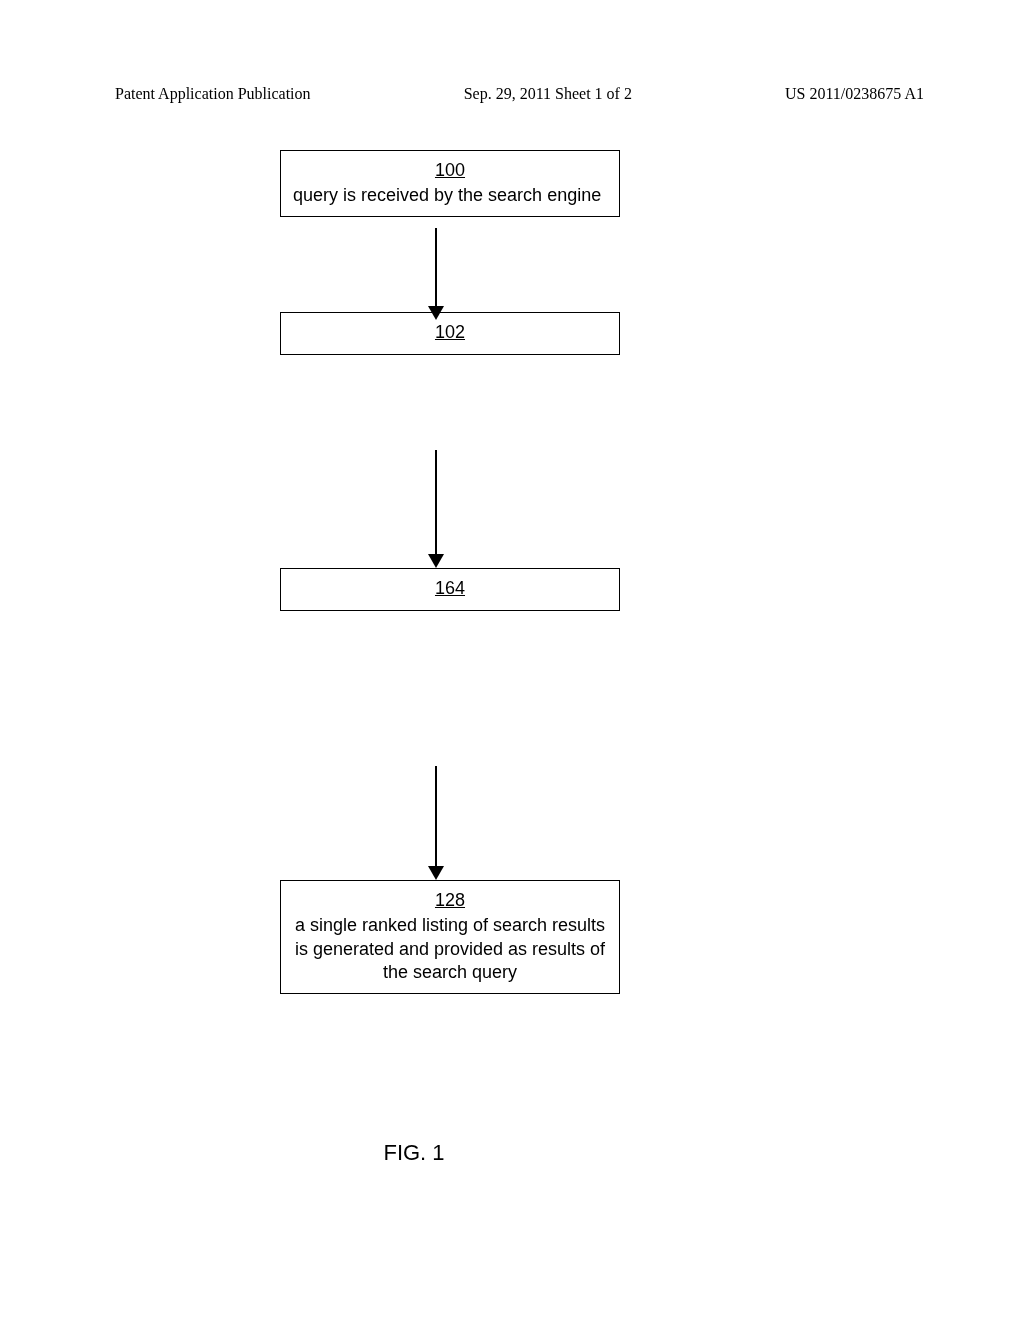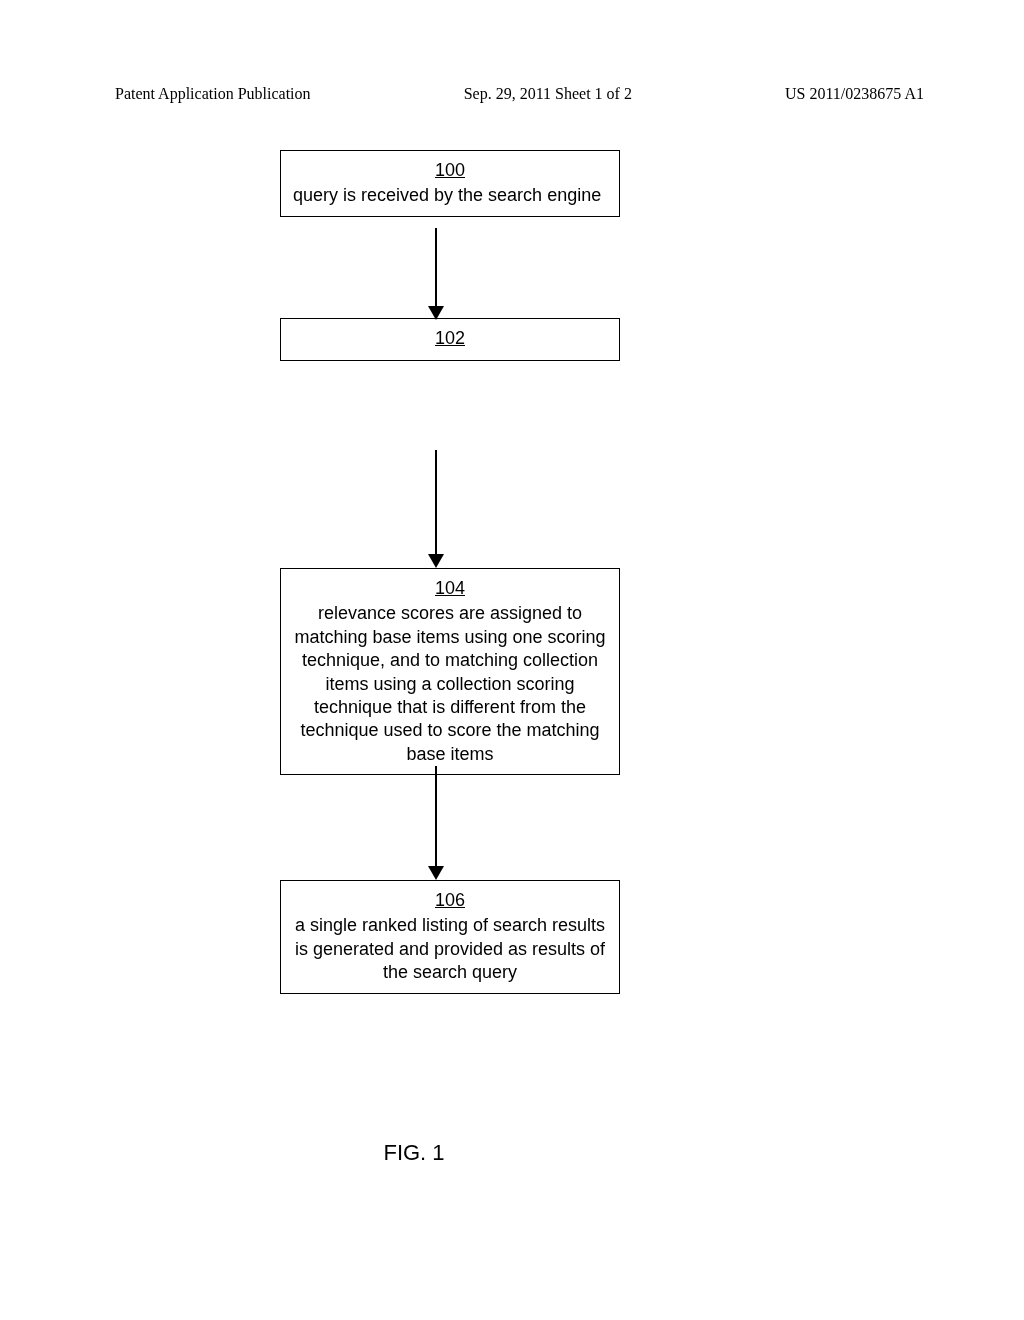--- a/index.html
+++ b/index.html
@@ -42,21 +42,21 @@
       margin-bottom: 2px;
     }
     .box1 {
       top: 0;
       text-align: left;
     }
     .box1 .box-text {
       text-align: left;
     }
     .box2 {
-      top: 168px;
+      top: 162px;
       text-align: center;
     }
     .box3 {
       top: 418px;
       text-align: center;
     }
     .box4 {
       top: 730px;
       text-align: center;
     }
@@ -113,24 +113,23 @@
     <span class="box-text">query is received by the search engine</span>
   </div>
   <div class="arrow arrow1"></div>
 
   <div class="box box2">
     <span class="box-num">102</span>
   </div>
   <div class="arrow arrow2"></div>
 
   <div class="box box3">
-    <span class="box-num">104</span>
-    <span class="box-text">relevance scores are assigned to matching base items using one scoring technique, and to matching collection items using a collection scoring technique that is different from the technique used to score the matching base items</span>
+    <span class="box-num">164</span>
   </div>
   <div class="arrow arrow3"></div>
 
   <div class="box box4">
-    <span class="box-num">106</span>
+    <span class="box-num">128</span>
     <span class="box-text">a single ranked listing of search results is generated and provided as results of the search query</span>
   </div>
 </div>
 
 <div class="figure-label">FIG. 1</div>
 
 </body></html>

